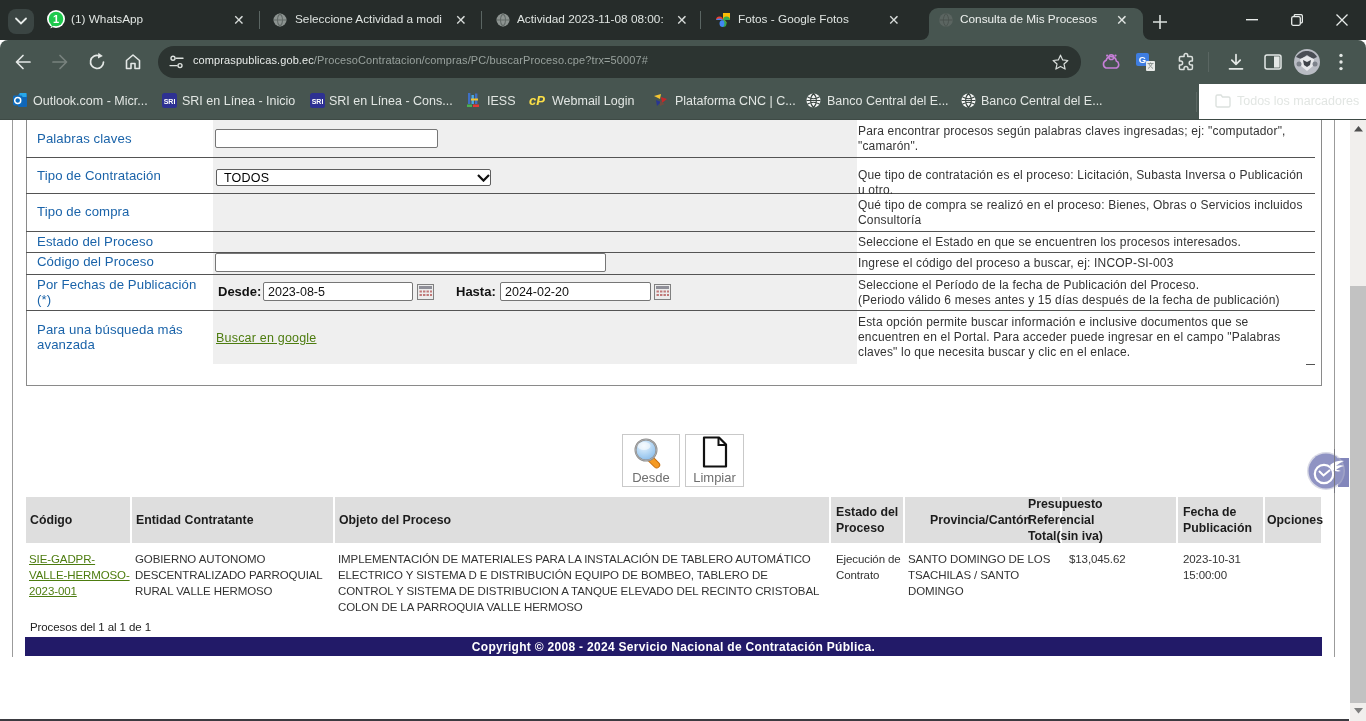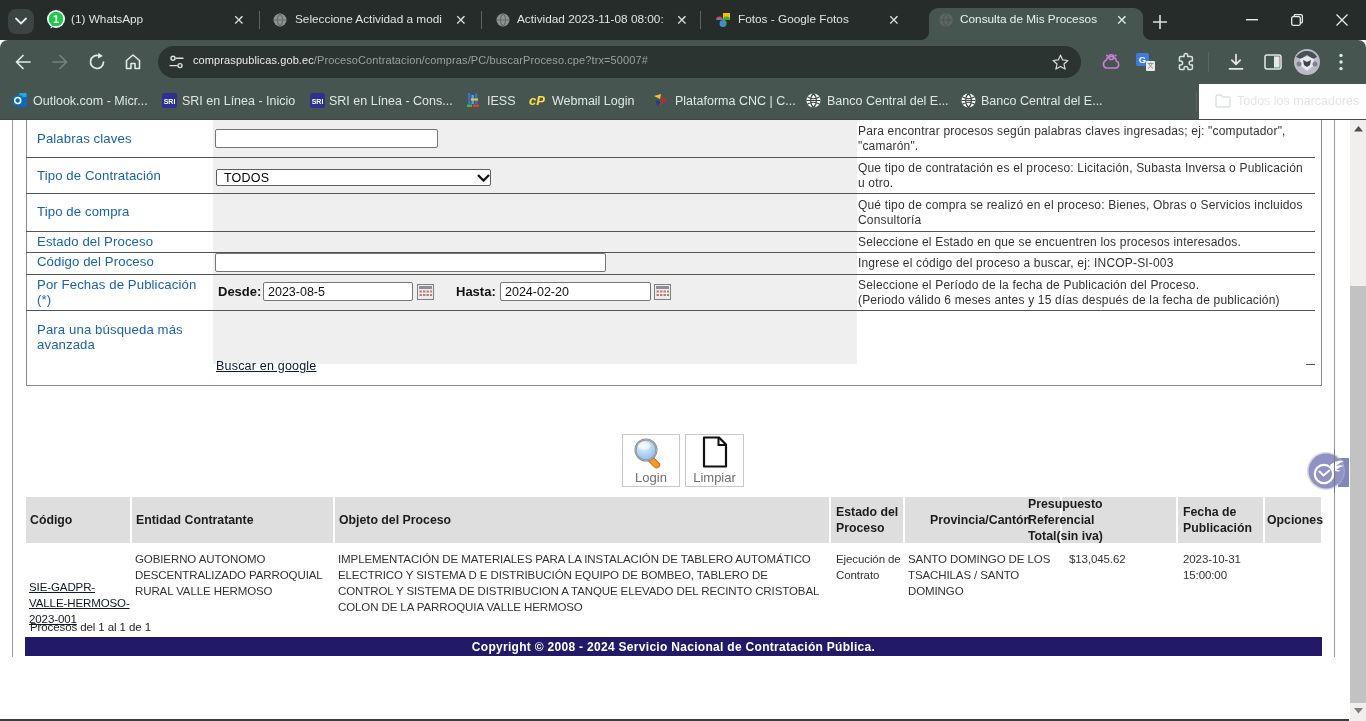--- a/index.html
+++ b/index.html
@@ -16,21 +16,21 @@
   .urlbar{position:absolute;left:158px;top:6px;width:923px;height:32px;border-radius:16px;background:#2c3431;}
   
   #page{position:absolute;left:0;top:120px;width:1350px;height:601px;background:#fff;}
   .lbl{position:absolute;font-size:13.2px;color:#1a63a9;letter-spacing:0.1px;white-space:nowrap;}
   .help{position:absolute;left:858px;font-size:12px;color:#333;letter-spacing:0.18px;line-height:15px;white-space:nowrap;}
   .sep{position:absolute;left:26px;width:1289px;height:1px;background:#545454;}
   .inp{position:absolute;background:#fff;border:1px solid #767676;border-radius:2px;box-sizing:border-box;}
   .cell{position:absolute;background:#dedede;}
   .hdr{position:absolute;font-size:12.3px;font-weight:bold;color:#1c1c1c;line-height:16px;}
   .rtx{position:absolute;font-size:11.5px;color:#333;line-height:16px;letter-spacing:-0.1px;white-space:nowrap;}
-  .navy{color:#0f172a;text-decoration:underline;margin-top:28px;}
+  .navy{color:#4d7c0f;text-decoration:underline;}
 </style>
 </head>
 <body>
 
 <div id="tabbar">
 
   <div class="abs" style="left:8px;top:9px;width:26px;height:25px;border-radius:8px;background:#3b4543;"></div>
   <svg class="abs" style="left:14px;top:16px;" width="14" height="11" viewBox="0 0 14 11">
       <path d="M2 2.5 L7 7.5 L12 2.5" stroke="#e8ecea" stroke-width="1.8" fill="none" stroke-linecap="round"></path>
     </svg>
@@ -263,25 +263,26 @@
 
   <div class="lbl" style="left:37px;top:11px;">Palabras claves</div>
   <div class="lbl" style="left:37px;top:48px;">Tipo de Contratación</div>
   <div class="lbl" style="left:37px;top:84px;">Tipo de compra</div>
   <div class="lbl" style="left:37px;top:114px;text-align:center;">Estado del Proceso</div>
   <div class="lbl" style="left:37px;top:134px;">Código del Proceso</div>
   <div class="lbl" style="left:37px;top:157px;">Por Fechas de Publicación<br>(*)</div>
   <div class="lbl" style="left:37px;top:202px;">Para una búsqueda más<br>avanzada</div>
 
   <div class="help" style="top:4px;">Para encontrar procesos según palabras claves ingresadas; ej: "computador",<br>"camarón".</div>
-  <div class="help" style="top:41px;">Que tipo de contratación es el proceso: Licitación, Subasta Inversa o Publicación<br>u otro.</div>
+  <div class="help" style="top:48px;">Que tipo de contratación es el proceso: Licitación, Subasta Inversa o Publicación<br>u otro.</div>
   <div class="help" style="top:115px;">Seleccione el Estado en que se encuentren los procesos interesados.</div>
   <div class="help" style="top:78px;">Qué tipo de compra se realizó en el proceso: Bienes, Obras o Servicios incluidos<br>Consultoría</div>
   <div class="help" style="top:136px;">Ingrese el código del proceso a buscar, ej: INCOP-SI-003</div>
   <div class="help" style="top:158px;">Seleccione el Período de la fecha de Publicación del Proceso.<br>(Periodo válido 6 meses antes y 15 días después de la fecha de publicación)</div>
+  <div class="help" style="top:195px;">Esta opción permite buscar información e inclusive documentos que se<br>encuentren en el Portal. Para acceder puede ingresar en el campo "Palabras<br>claves" lo que necesita buscar y clic en el enlace.</div>
 
   <div class="inp" style="left:215px;top:9px;width:223px;height:19px;"></div>
 
   <div class="inp" style="left:216px;top:49px;width:275px;height:17px;border-radius:2px;border-color:#5f5f5f;"></div>
   <div class="abs" style="left:224px;top:51px;font-size:12.5px;color:#000;letter-spacing:0.2px;">TODOS</div>
   <svg class="abs" style="left:477px;top:54px;" width="13" height="8" viewBox="0 0 13 8">
       <path d="M1 1 L6.5 6.6 L12 1" stroke="#111" stroke-width="2.2" fill="none"></path>
     </svg>
 
   <div class="inp" style="left:215px;top:133px;width:391px;height:19px;"></div>
@@ -330,21 +331,21 @@
           <stop offset="0%" stop-color="#eaf4fd"></stop>
           <stop offset="45%" stop-color="#b8d9f5"></stop>
           <stop offset="100%" stop-color="#7fb6e8"></stop>
         </radialGradient>
       </defs>
     <rect x="18" y="17" width="14" height="6" rx="3" transform="rotate(45 18 17)" fill="#f59a23" stroke="#c86f10" stroke-width="1"></rect>
     <circle cx="13" cy="12" r="10.5" fill="url(#lens)" stroke="#8a8a8a" stroke-width="2"></circle>
     <circle cx="13" cy="12" r="10.5" fill="none" stroke="#b5b5b5" stroke-width="0.8"></circle>
     <ellipse cx="11" cy="8" rx="6.5" ry="4" fill="#ffffff" opacity="0.55"></ellipse>
   </svg>
-  <div class="abs" style="left:622px;top:350px;width:58px;text-align:center;font-size:13px;color:#6f6f6f;">Login</div>
+  <div class="abs" style="left:622px;top:350px;width:58px;text-align:center;font-size:13px;color:#6f6f6f;">Desde</div>
   <div class="abs" style="left:685px;top:314px;width:59px;height:53px;border:1px solid #c9c9c9;box-sizing:border-box;background:#fff;"></div>
   <svg class="abs" style="left:702px;top:316px;" width="26" height="32" viewBox="0 0 26 32">
       <path d="M2 1.5 H17 L24 8.5 V30.5 H2 Z" fill="#fff" stroke="#111" stroke-width="2.2" stroke-linejoin="round"></path>
       <path d="M16.5 2 V9 H23.5" fill="none" stroke="#111" stroke-width="2"></path>
     </svg>
   <div class="abs" style="left:685px;top:350px;width:59px;text-align:center;font-size:13px;color:#6f6f6f;">Limpiar</div>
 
   <div class="cell" style="left:26px;top:377px;width:104px;height:46px;"></div>
   <div class="cell" style="left:132px;top:377px;width:201px;height:46px;"></div>
   <div class="cell" style="left:335px;top:377px;width:494px;height:46px;"></div>

